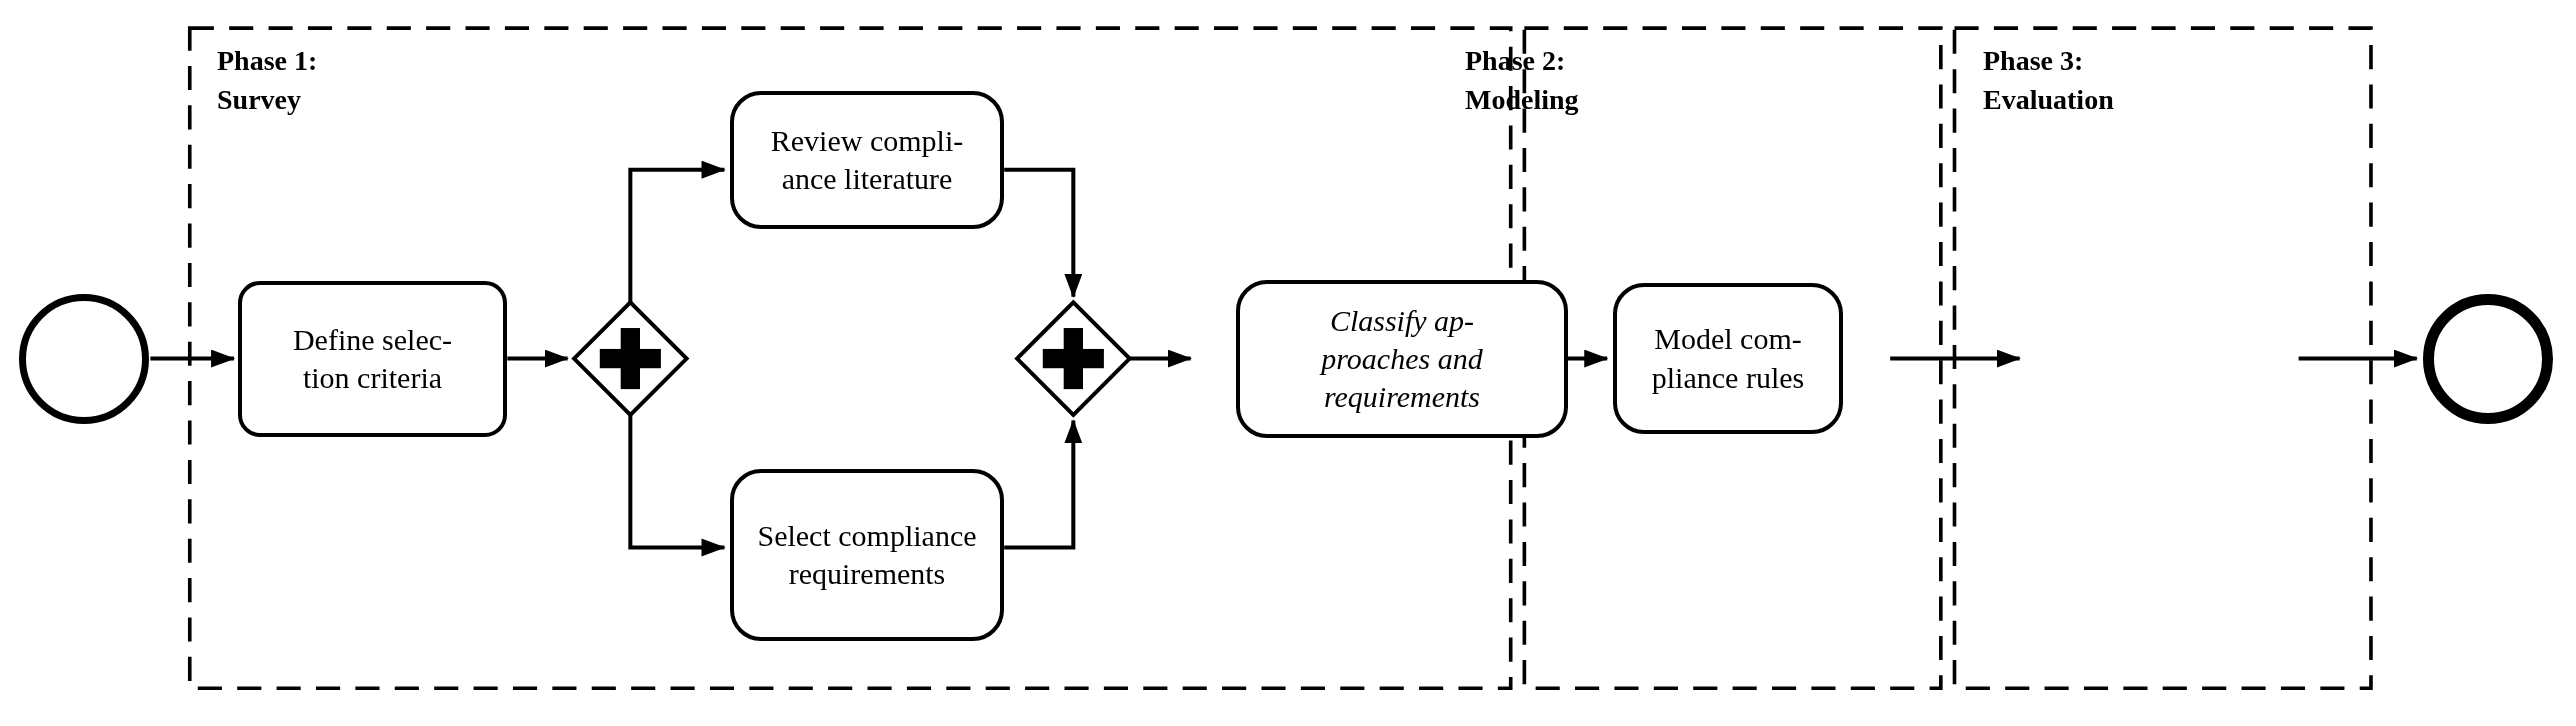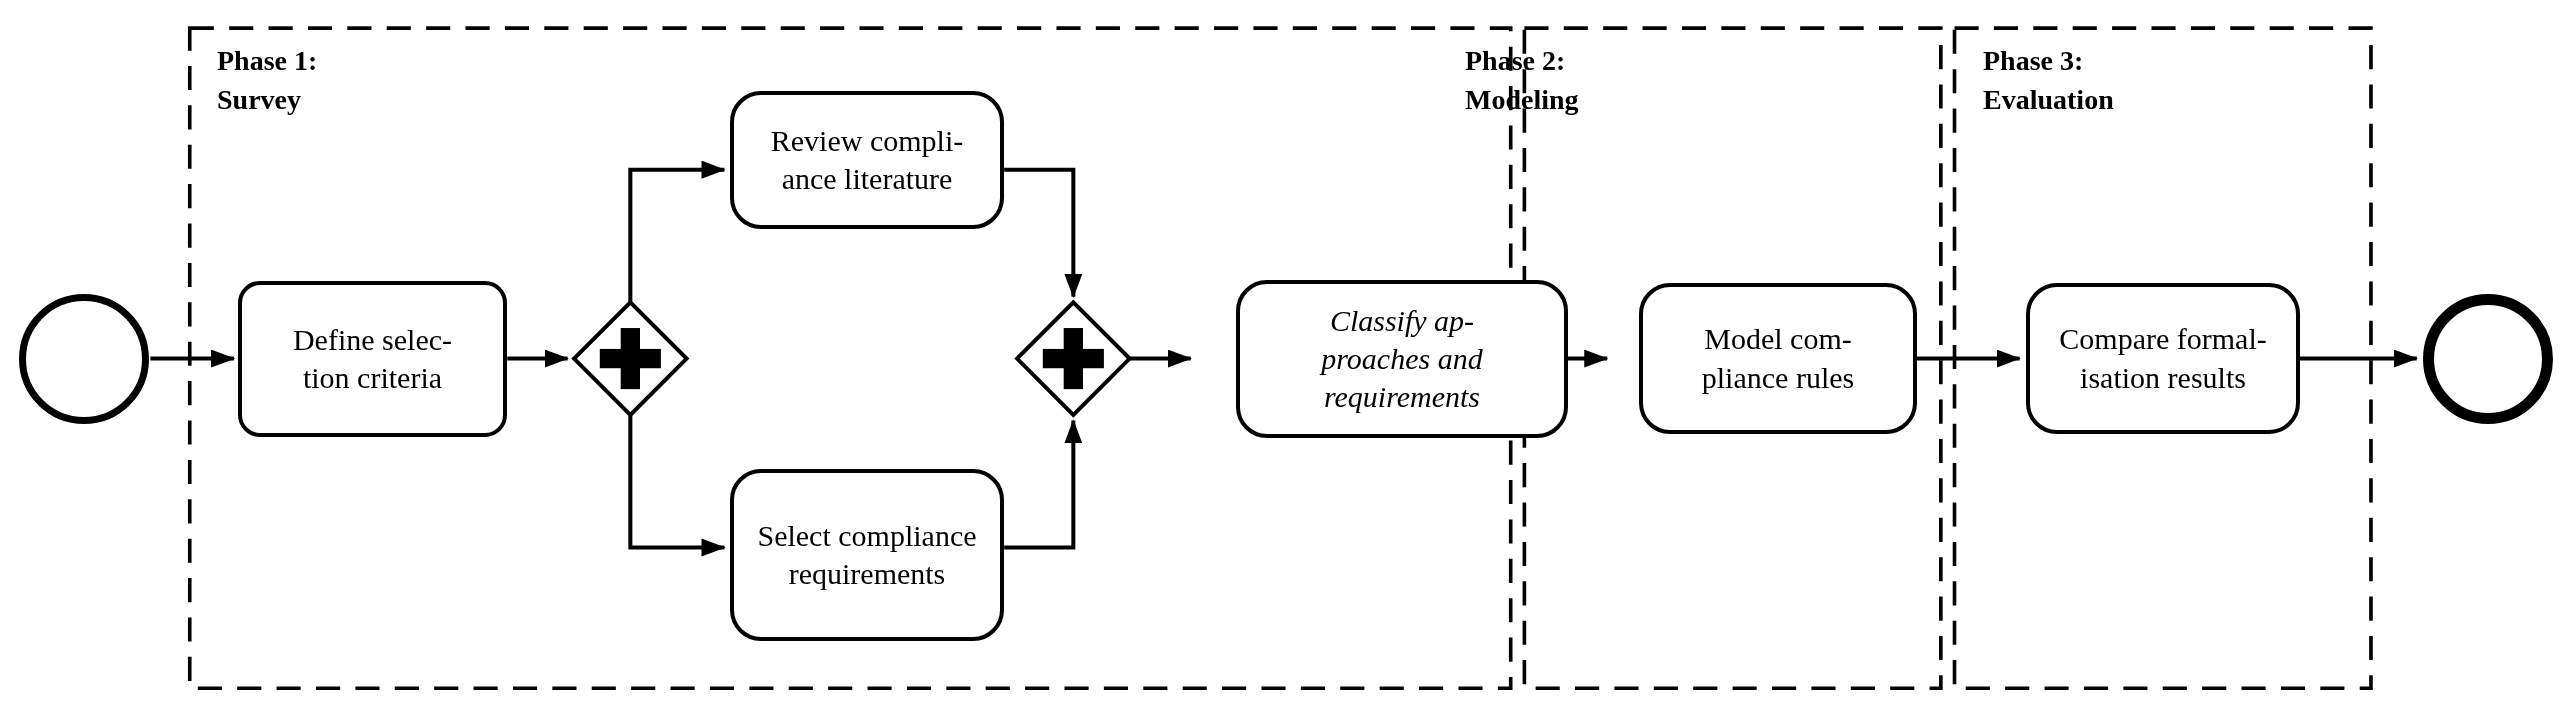--- a/index.html
+++ b/index.html
@@ -40,21 +40,21 @@
     text-align: center;
     font-size: 30px;
     line-height: 1.27;
     white-space: pre-line;
     z-index: 2;
   }
   .task.t-define   { left: 238px;  top: 281px; width: 269px; height: 156px; border-radius: 22px; }
   .task.t-review   { left: 730px;  top: 91px; width: 274px; height: 138px; }
   .task.t-select   { left: 730px;  top: 469px; width: 274px; height: 172px; text-align: center; }
   .task.t-classify { left: 1236px; top: 280px; width: 332px; height: 158px; font-style: italic; }
-  .task.t-model    { left: 1613px; top: 283px; width: 278px; height: 151px; margin-left: 26px; }
+  .task.t-model    { left: 1613px; top: 283px; width: 230px; height: 151px; }
   .task.t-compare  { left: 2026px; top: 283px; width: 274px; height: 151px; }
   .event {
     position: absolute;
     box-sizing: border-box;
     background: #ffffff;
     border-radius: 50%;
     z-index: 2;
   }
   .event.start {
     left: 19.3px; top: 294px;
@@ -125,17 +125,15 @@
 tion criteria</div>
   <div class="task t-review">Review compli-
 ance literature</div>
   <div class="task t-select">Select compliance
 requirements</div>
   <div class="task t-classify">Classify ap-
 proaches and
 requirements</div>
   <div class="task t-model">Model com-
 pliance rules</div>
-  <div class="task t-compare">Compare formal-
-isation results</div>
 
 </div>
 
 
 </body></html>

